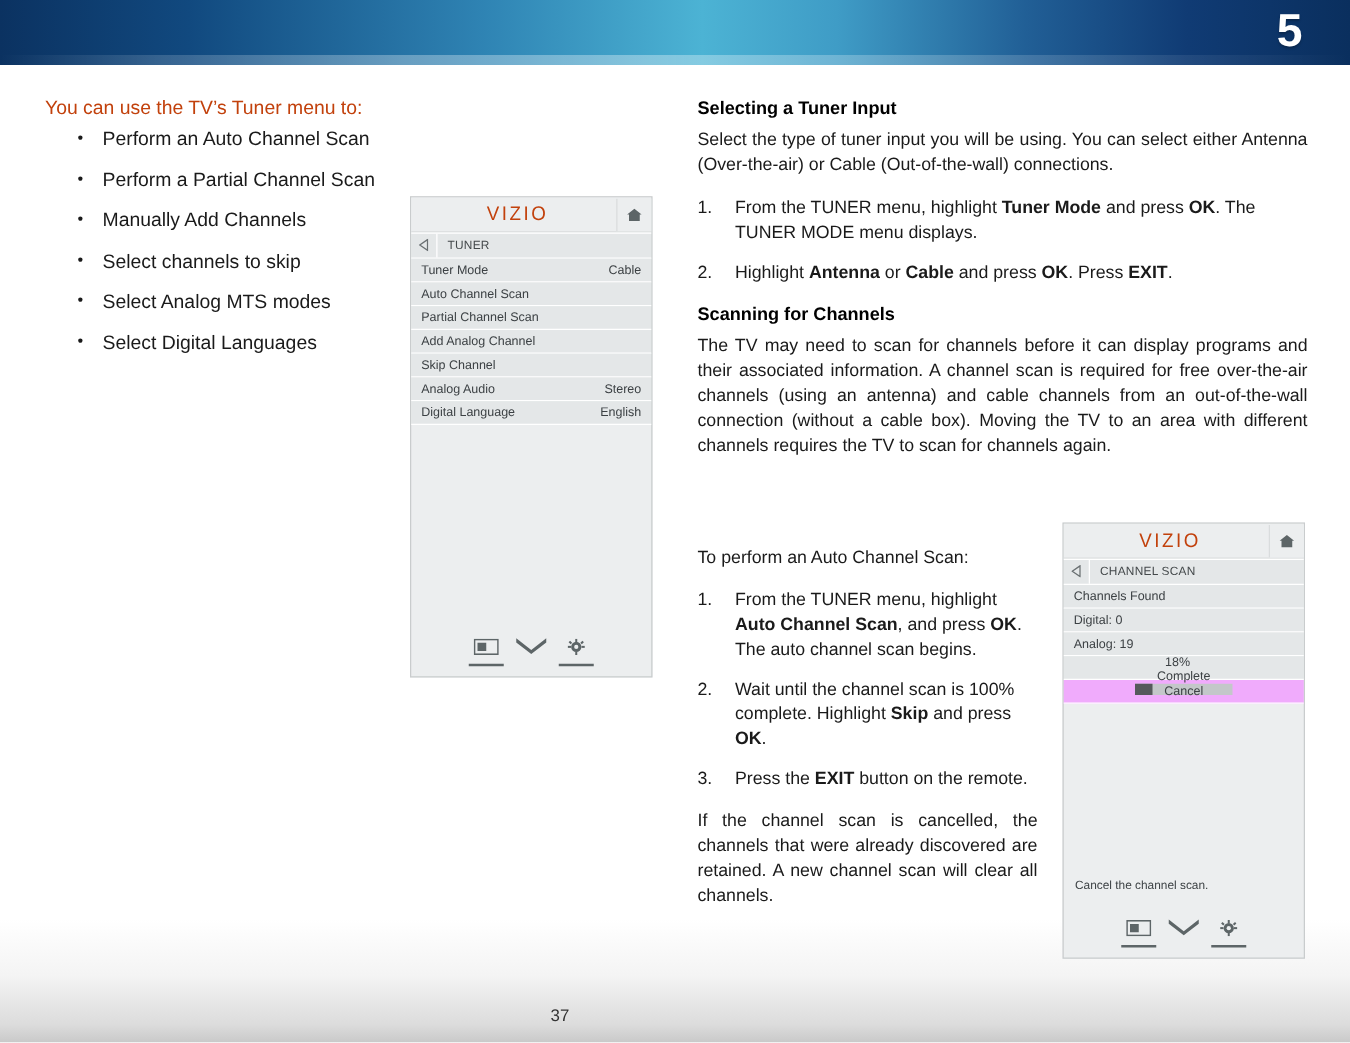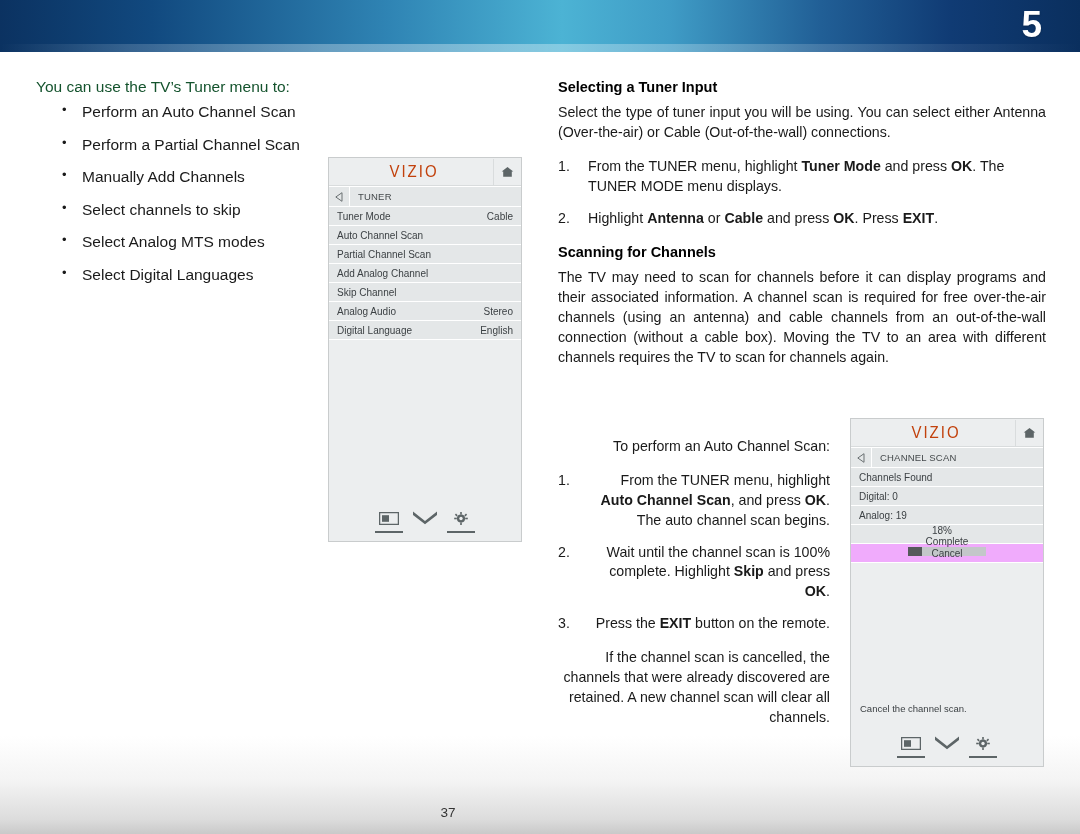--- a/index.html
+++ b/index.html
@@ -108,21 +108,21 @@
     font-size: 20.5px;
     font-weight: bold;
     letter-spacing: 0.4px;
     margin: 0 0 22px 0;
     color: #000000;
   }
   .lead {
     font-size: 15.5px;
     line-height: 1.45;
     margin: 0 0 6px 0;
-    color: #14532d;
+    color: #c2410c;
   }
   ul.bullets {
     list-style: none;
     margin: 0;
     padding: 0;
   }
   ul.bullets li {
     font-size: 15.5px;
     line-height: 1.0;
     padding: 0 0 0 46px;
@@ -179,21 +179,21 @@
   b { font-weight: bold; }
 
   
   .right-lower {
     position: absolute;
     left: 558px;
     top: 385px;
     width: 272px;
   }
   .right-lower p.body,
-  .right-lower ol.steps li { font-size: 14.2px; text-align: right; }
+  .right-lower ol.steps li { font-size: 14.2px; }
 
   
   .osd {
     background: #eceeef;
     border: 1px solid #c9cccd;
     box-sizing: border-box;
     position: relative;
     font-family: "Liberation Sans", sans-serif;
   }
   .osd-topbar {

